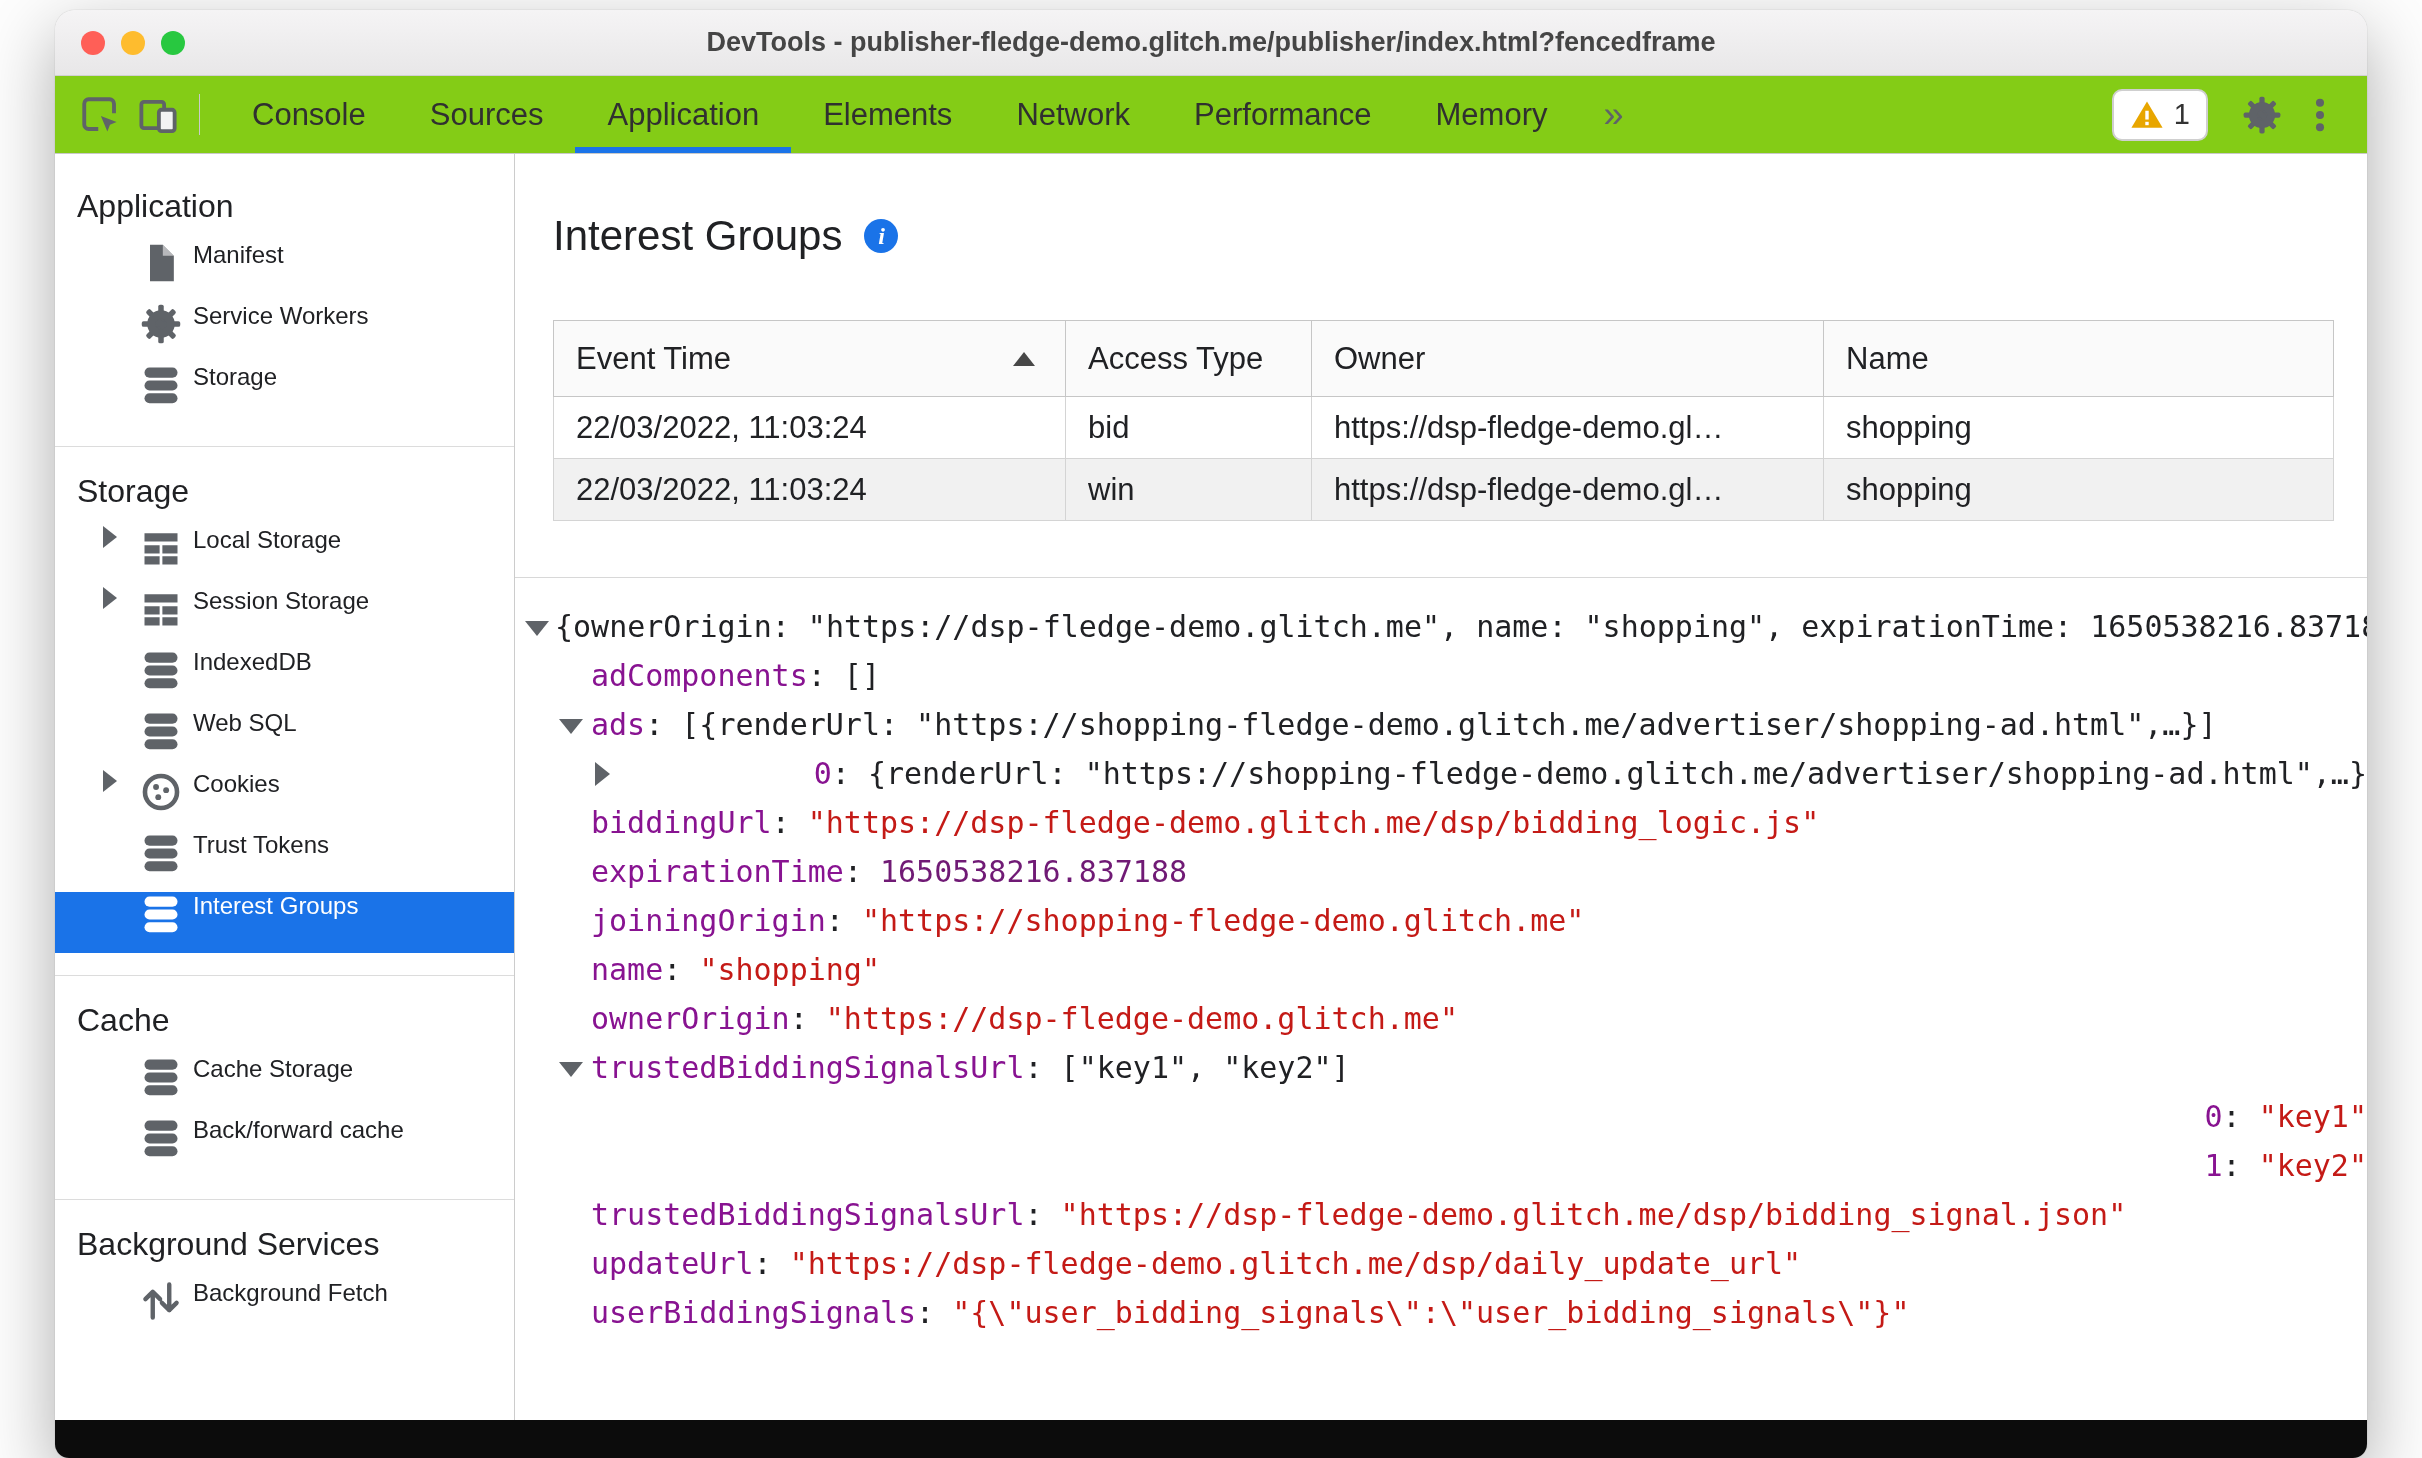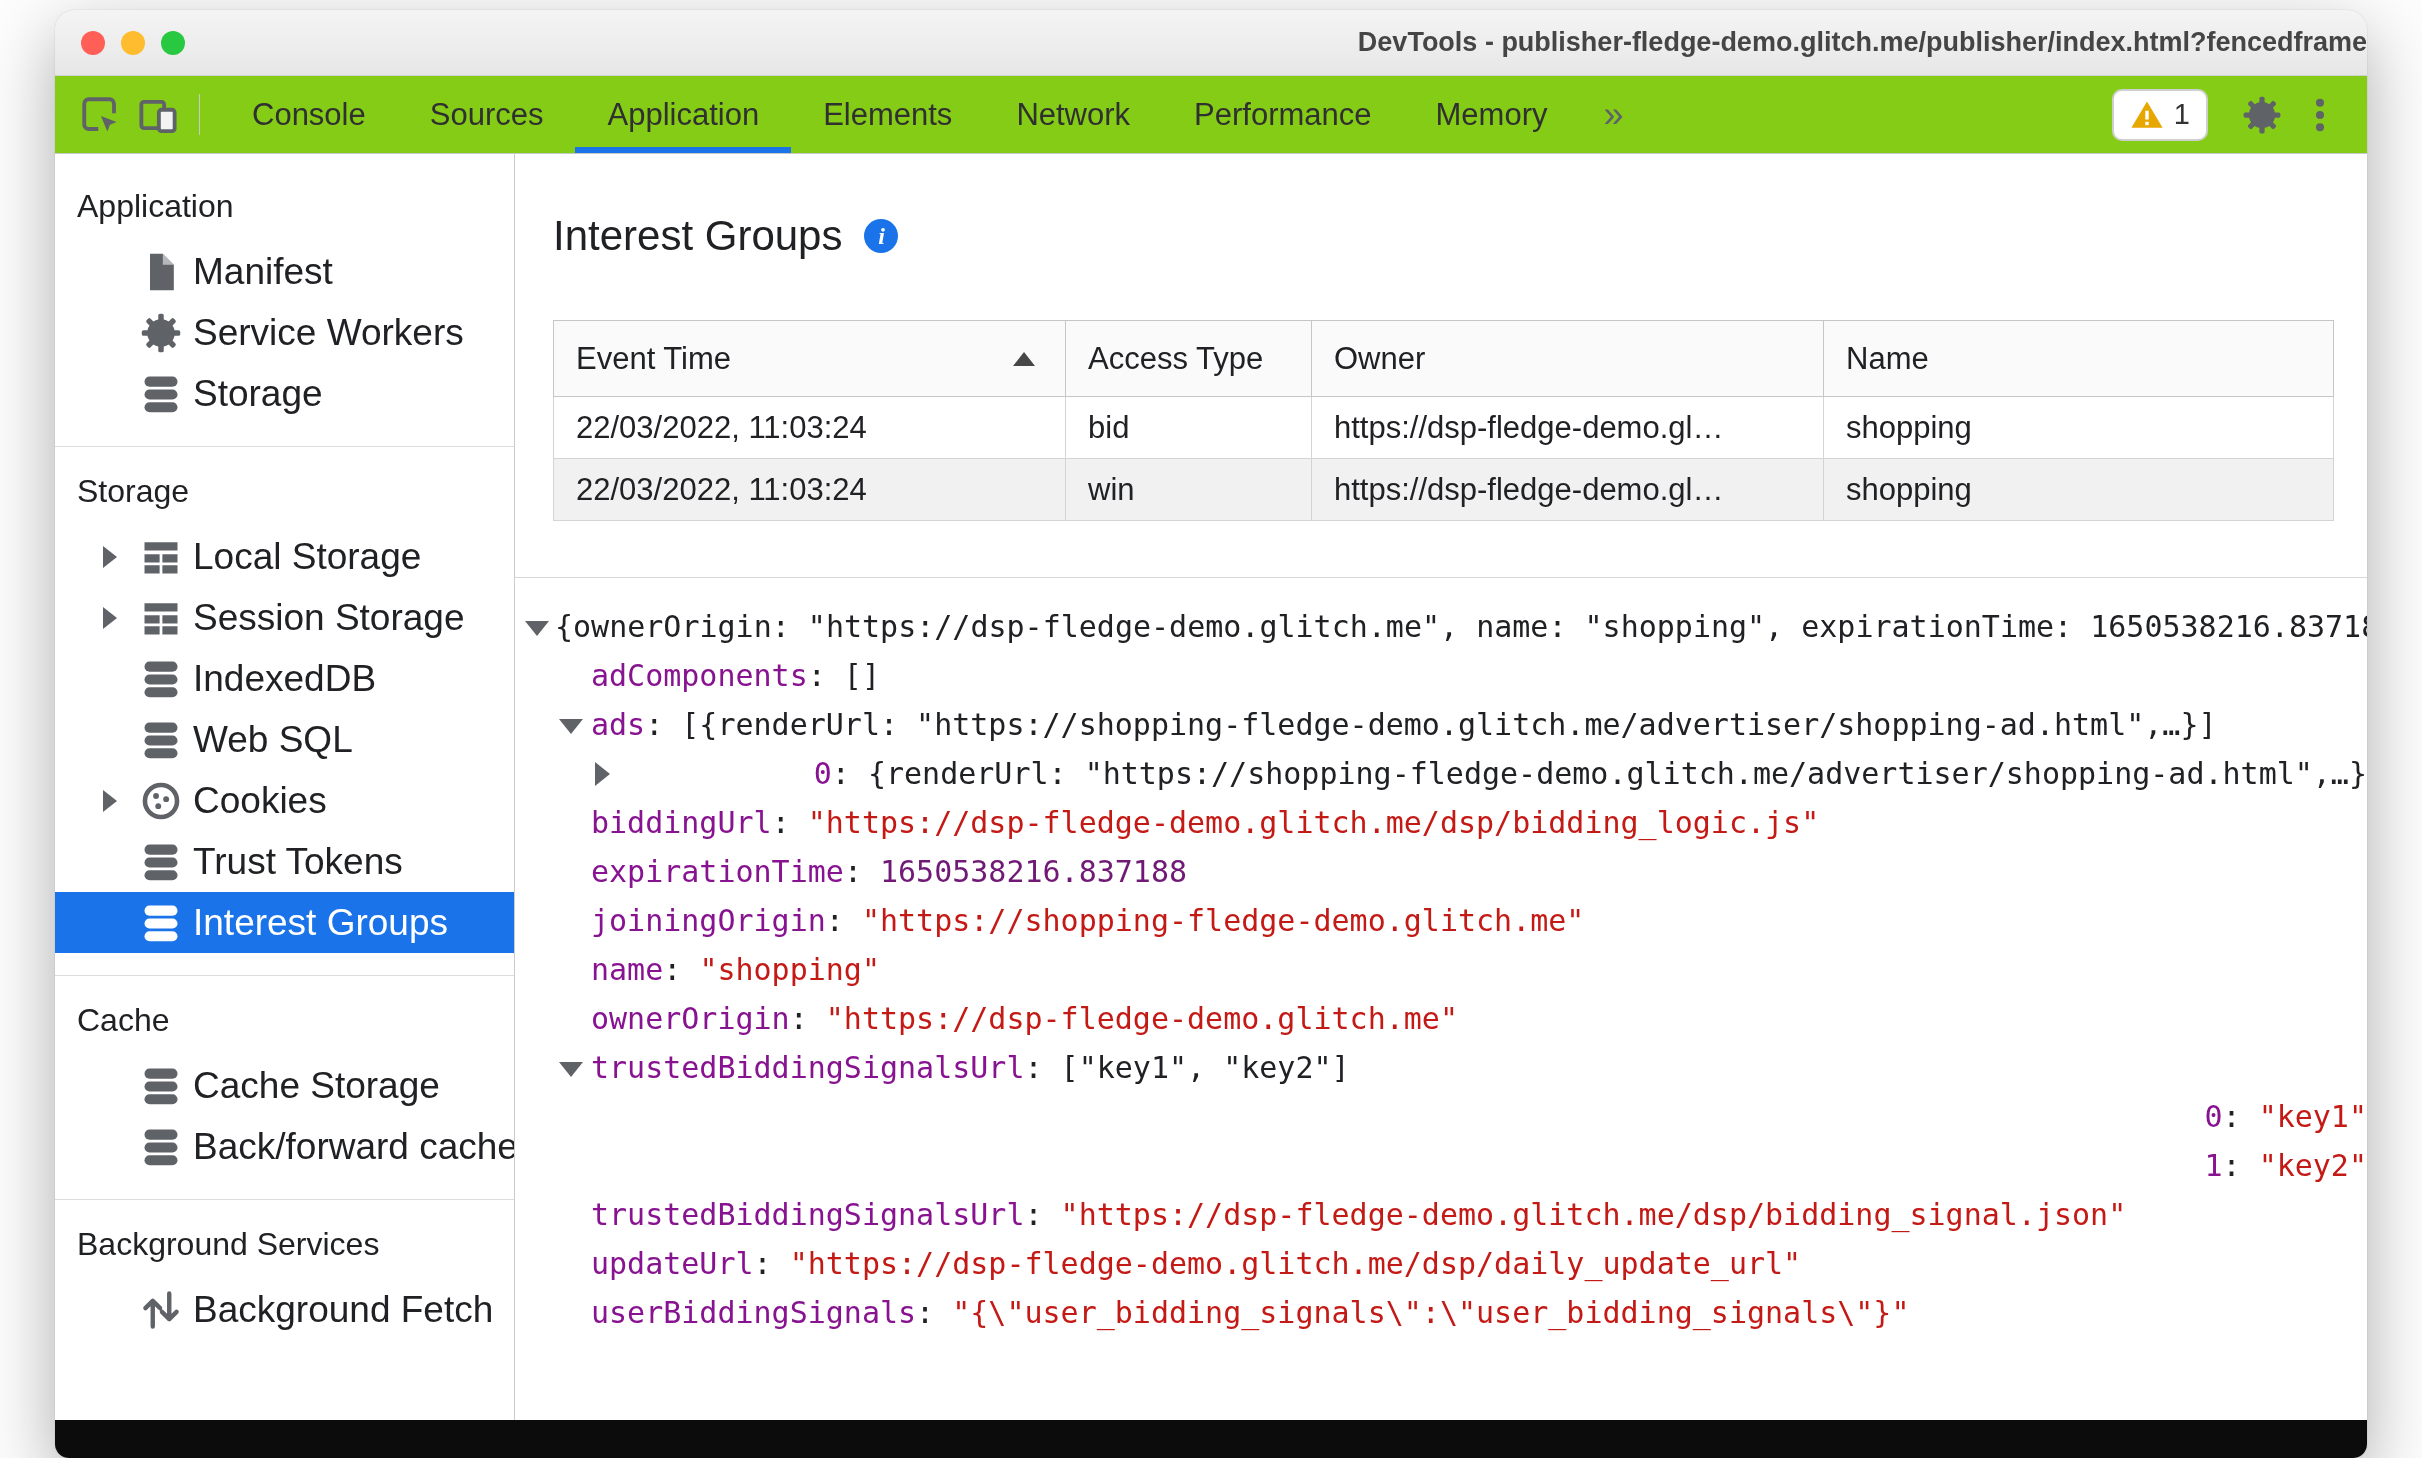--- a/index.html
+++ b/index.html
@@ -10,21 +10,21 @@
   .window { position:absolute; left:55px; top:10px; width:2312px; height:1448px; background:#fff;
             border-radius:20px 20px 14px 14px; overflow:hidden; display:flex; flex-direction:column;
             box-shadow:0 24px 70px rgba(0,0,0,.32), 0 0 1px rgba(0,0,0,.35); }
 
   
   .titlebar { flex:0 0 66px; background:linear-gradient(#f5f4f5,#e8e7e8); border-bottom:1px solid #d1d0d1;
               display:flex; align-items:center; position:relative; }
   .lights { position:absolute; left:26px; top:0; bottom:0; display:flex; align-items:center; gap:16px; }
   .light { width:24px; height:24px; border-radius:50%; display:inline-block; }
   .light.red { background:#ff5f57; } .light.yellow { background:#febc2e; } .light.green { background:#28c840; }
-  .wtitle { width:100%; text-align:right; font-size:27px; font-weight:700; color:#454545; }
+  .wtitle { width:100%; text-align:center; font-size:27px; font-weight:700; color:#454545; }
 
   
   .toolbar { flex:0 0 78px; background:#84cc16; border-bottom:1px solid #c9c9c9; display:flex; align-items:stretch; padding-left:16px; }
   .icon-btn { width:58px; border:none; background:none; display:flex; align-items:center; justify-content:center; color:#5f6368; cursor:pointer; }
   .icon-btn svg { width:42px; height:42px; }
   .vsep { width:1px; background:#cacaca; margin:18px 12px; }
   .tabs { display:flex; margin-left:8px; }
   .tab { padding:0 32px; display:flex; align-items:center; font-size:31px; color:#303030; position:relative; cursor:pointer; white-space:nowrap; }
   .tab.active::after { content:""; position:absolute; left:0; right:0; bottom:0; height:6px; background:#1a73e8; }
   .tab.more { font-size:36px; color:#5f6368; padding:0 24px; }
@@ -34,22 +34,22 @@
   .issues-badge svg { width:34px; height:34px; }
 
   
   .content { flex:1 1 auto; min-height:0; display:flex; }
 
   
   .sidebar { flex:0 0 460px; border-right:1px solid #cccccc; overflow:hidden; background:#fff; padding-top:8px; }
   .sec { padding:12px 0 22px; border-bottom:1px solid #dcdcdc; }
   .sec:last-child { border-bottom:none; }
   .sec-h { font-size:32px; color:#202124; padding:14px 0 16px 22px; white-space:nowrap; }
-  .item { display:flex; align-items:center; height:61px; position:relative; padding-left:138px;
-          font-size:37px; color:#202124; cursor:pointer; white-space:nowrap; overflow:hidden; }
+  .item { display:flex; height:61px; position:relative; padding-left:138px;
+          font-size:24px; color:#202124; cursor:pointer; white-space:nowrap; overflow:hidden; }
   .item .tri { position:absolute; left:48px; width:0; height:0;
                border-top:11px solid transparent; border-bottom:11px solid transparent; border-left:14px solid #5f6368; }
   .item .icn { position:absolute; left:84px; width:44px; height:44px; color:#5f6368; display:flex; }
   .item .icn svg { width:44px; height:44px; }
   .item.selected { background:#1a73e8; color:#ffffff; }
   .item.selected .icn { color:#ffffff; }
 
   
   .main { flex:1 1 auto; min-width:0; display:flex; flex-direction:column; background:#fff; overflow:hidden; }
   .main-top { padding:58px 34px 56px 38px; border-bottom:1px solid #d8d8d8; }

